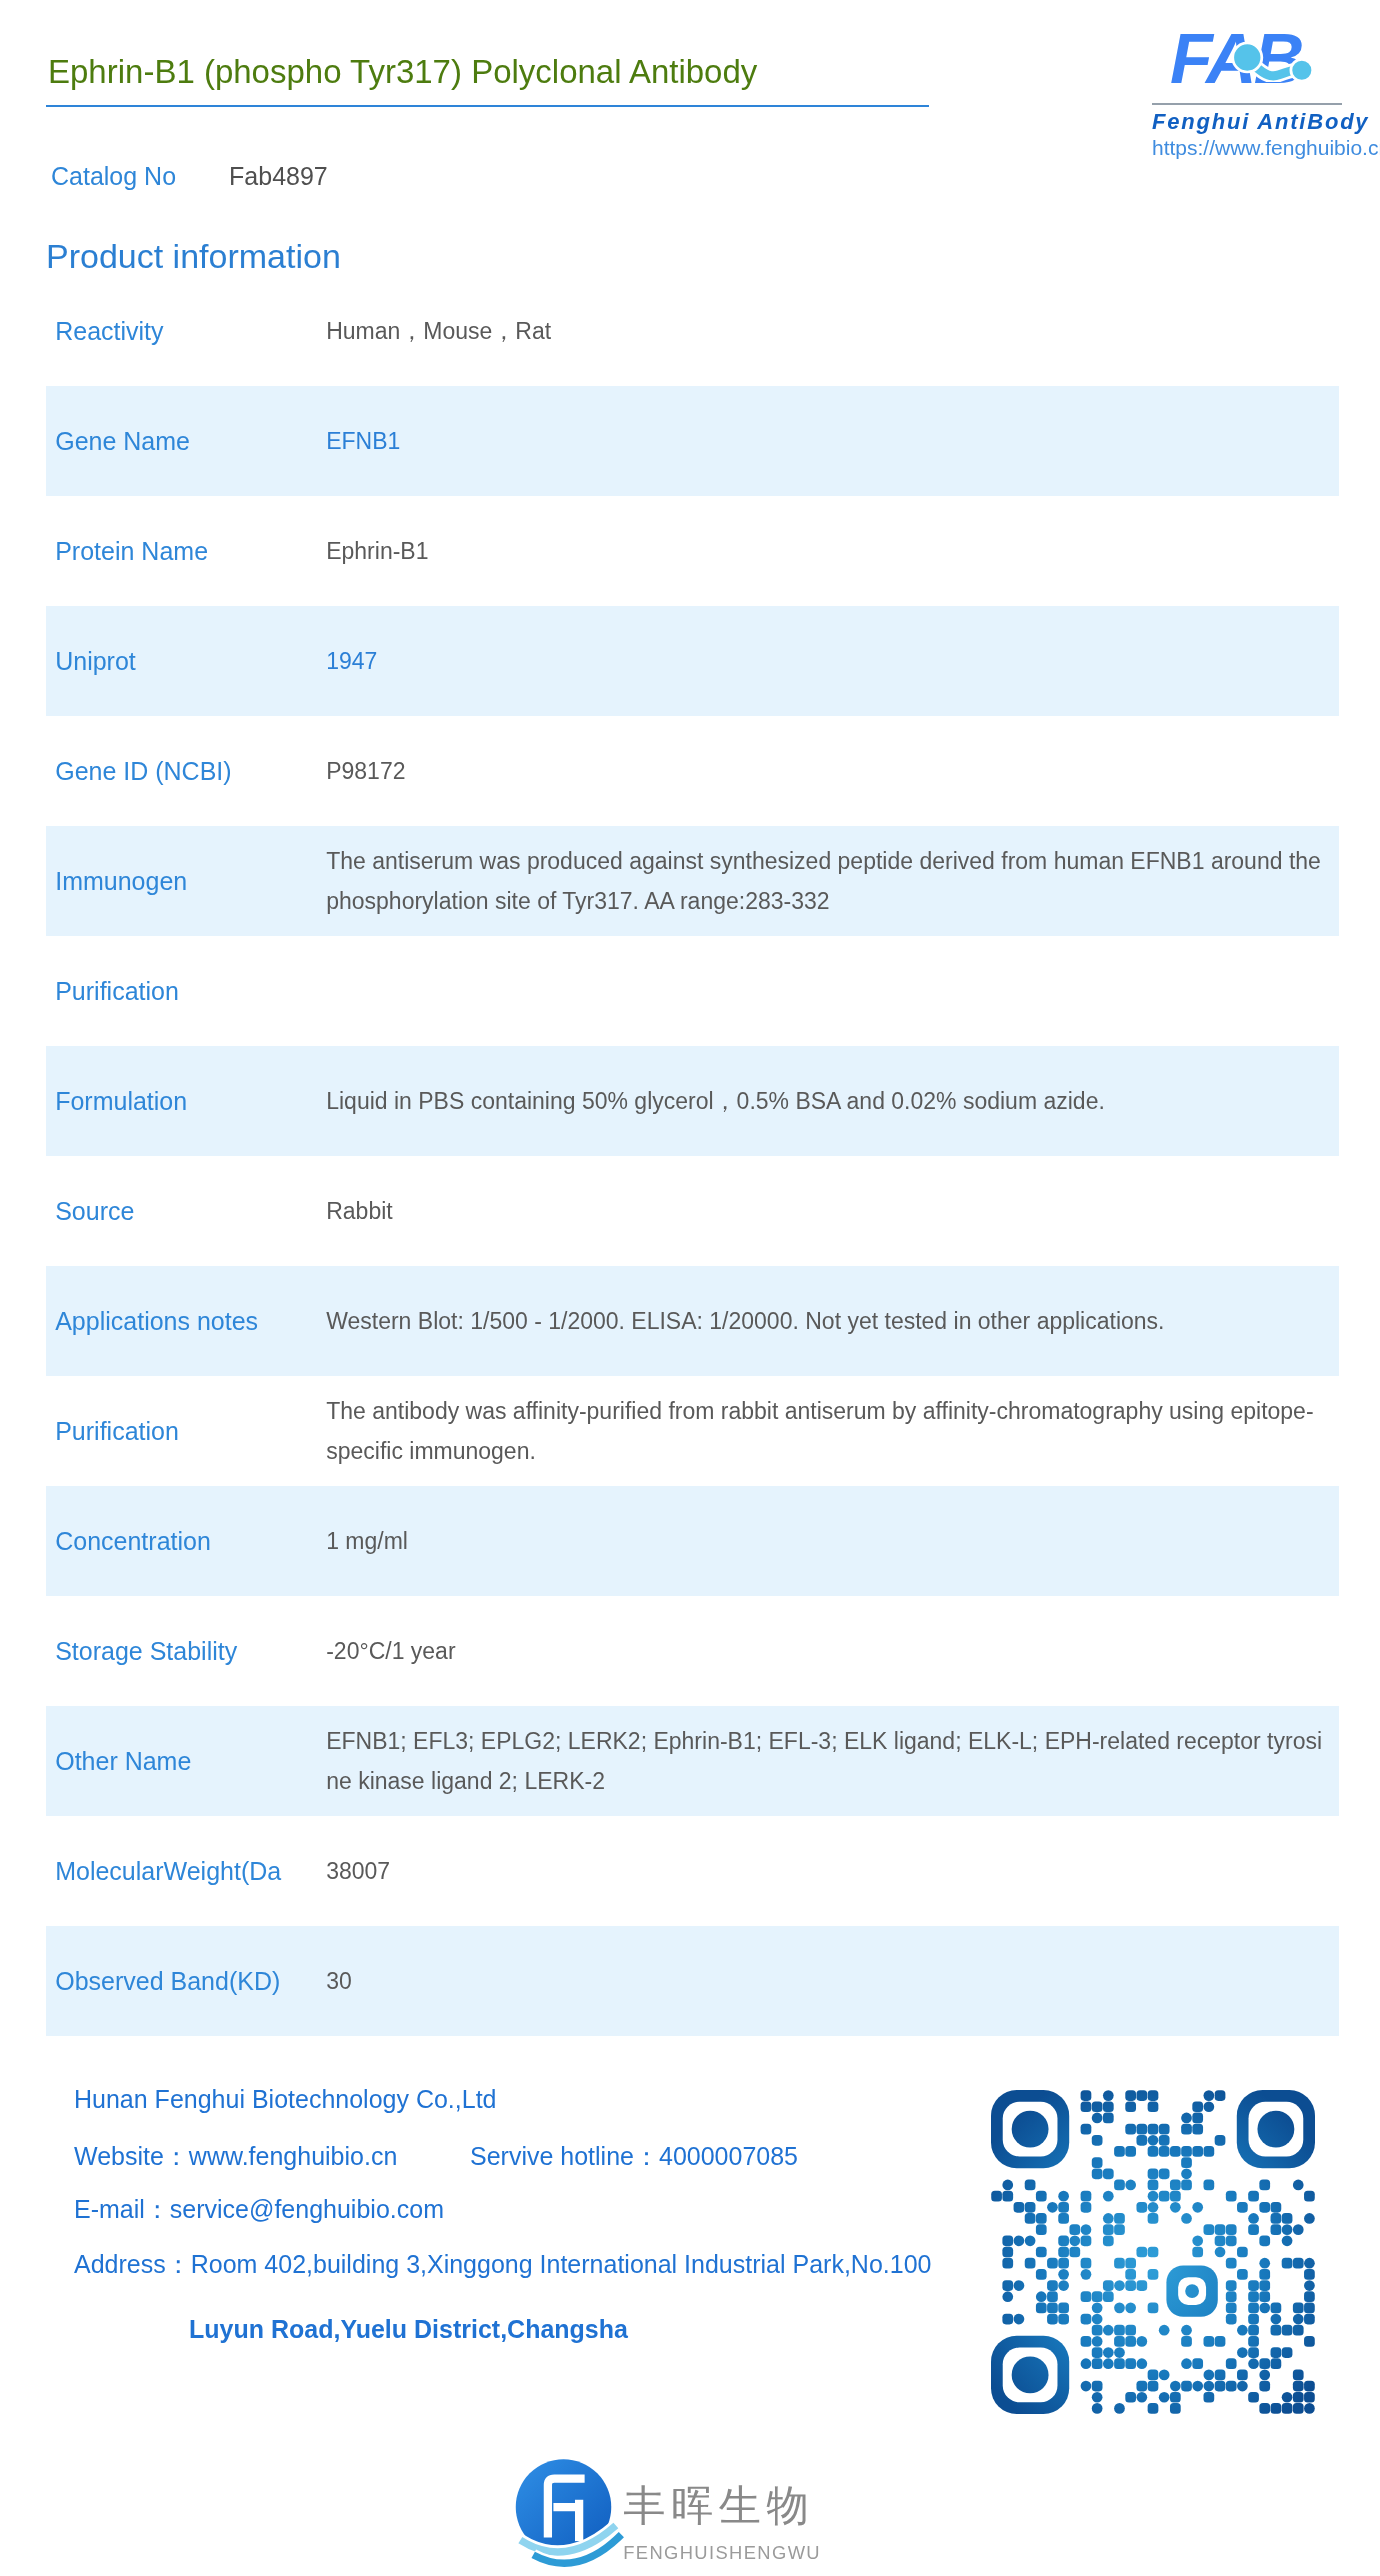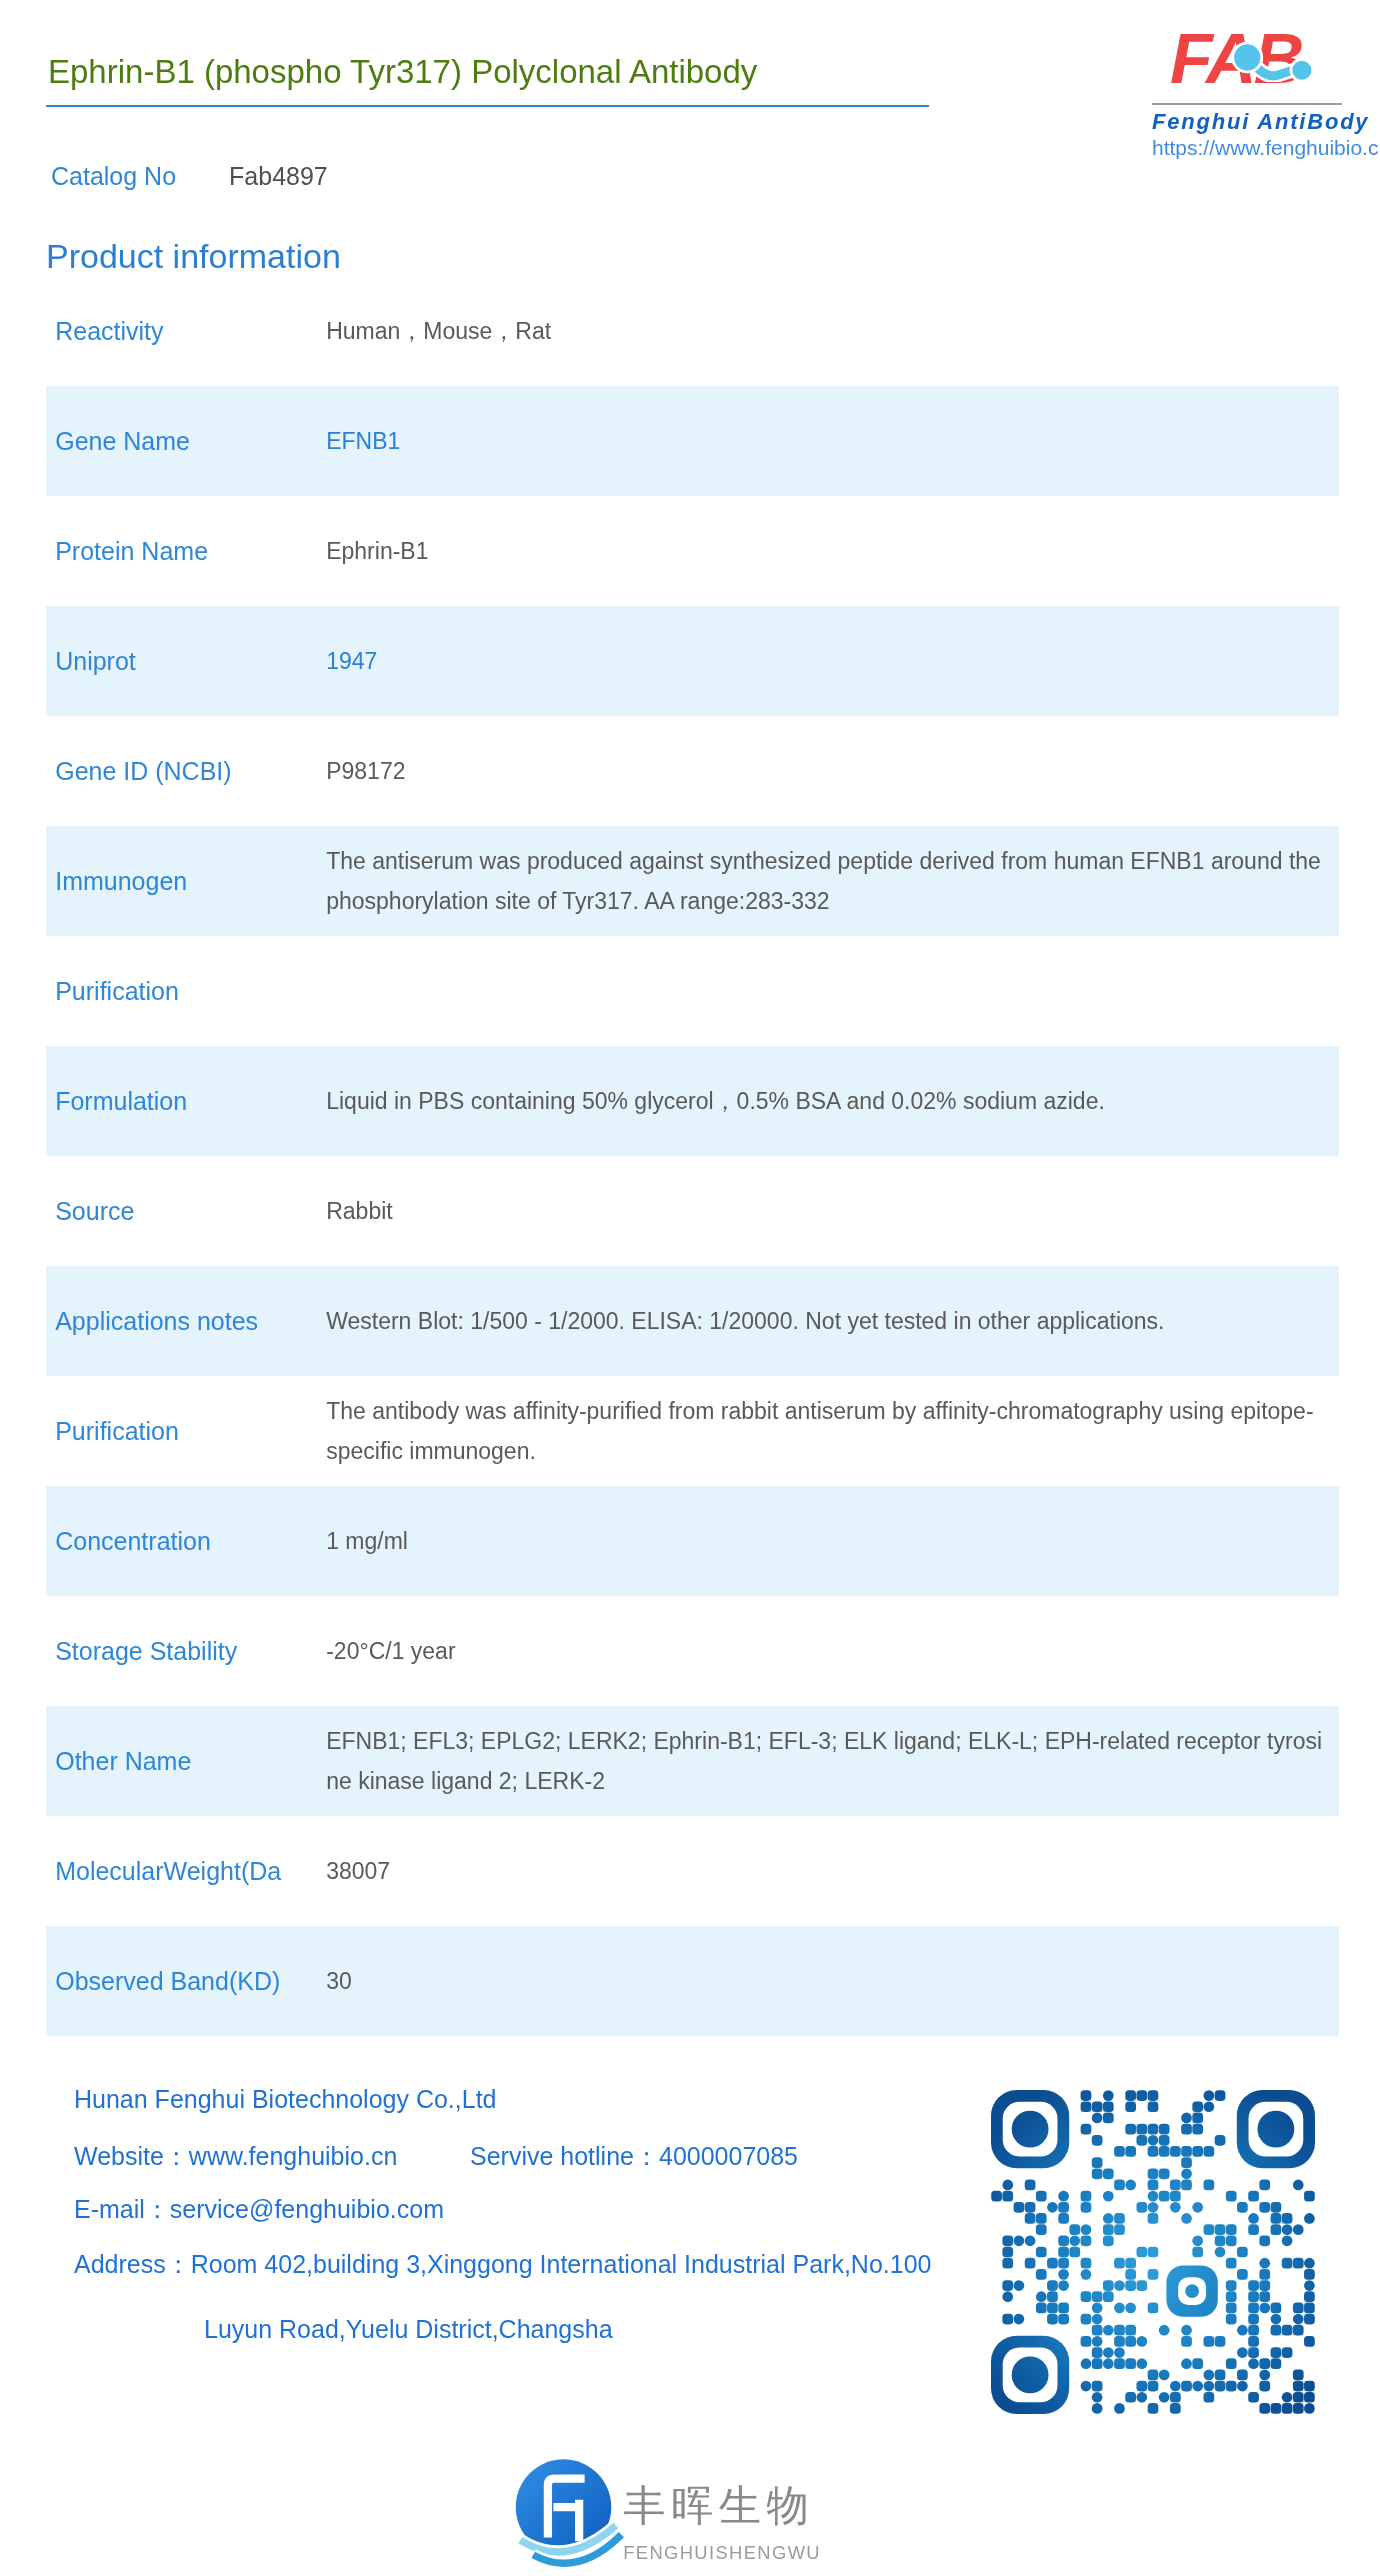--- a/index.html
+++ b/index.html
@@ -5,21 +5,21 @@
   html,body{margin:0;padding:0;background:#ffffff;}
   .page{position:relative;width:1380px;height:2576px;background:#fff;overflow:hidden;
         font-family:"Liberation Sans",sans-serif;}
 
   
   .title{position:absolute;left:48px;top:53px;font-size:33px;font-weight:normal;
          color:#4d7c0f;margin:0;letter-spacing:0px;}
   .title-underline{position:absolute;left:46px;top:105px;width:883px;height:1.8px;background:#2e84d8;}
 
   .fab-text{position:absolute;left:1170px;top:24px;font-size:70px;line-height:70px;
-            font-weight:bold;font-style:italic;color:#ef4444;letter-spacing:-2.8px;}
+            font-weight:bold;font-style:italic;color:#3b82f6;letter-spacing:-2.8px;}
   .molecule{position:absolute;left:1224px;top:42px;}
   .brand-rule{position:absolute;left:1152px;top:103px;width:190px;height:1.8px;background:#95a0ab;}
   .brand-name{position:absolute;left:1152px;top:109px;font-size:22px;font-weight:bold;
               font-style:italic;color:#1160c2;letter-spacing:1.8px;}
   .brand-url{position:absolute;left:1152px;top:136px;font-size:21px;color:#3f8cdf;}
 
   .catalog{position:absolute;left:51px;top:162px;font-size:25px;}
   .catalog .c-label{color:#2e86d8;}
   .catalog .c-value{color:#4f4f4f;margin-left:53px;}
 
@@ -37,21 +37,21 @@
               word-break:break-all;}
   .row.link .value{color:#2b7fd6;}
 
   
   .f-line{position:absolute;left:74px;font-size:25px;color:#1f72d3;white-space:nowrap;}
   .f-company{top:2085px;}
   .f-web{top:2140px;}
   .f-web .hotline{position:absolute;left:396px;top:0;}
   .f-mail{top:2193px;}
   .f-addr1{top:2248px;}
-  .f-addr2{top:2315px;left:204px;}
+  .f-addr2{top:2315px;left:189px;font-weight:bold;}
 
   .qr{position:absolute;left:991px;top:2090px;width:324px;height:324px;}
 
   .bottom-logo{position:absolute;left:511px;top:2452px;width:432px;height:124px;}
 </style>
 </head>
 <body>
 
 <div class="page">
 

